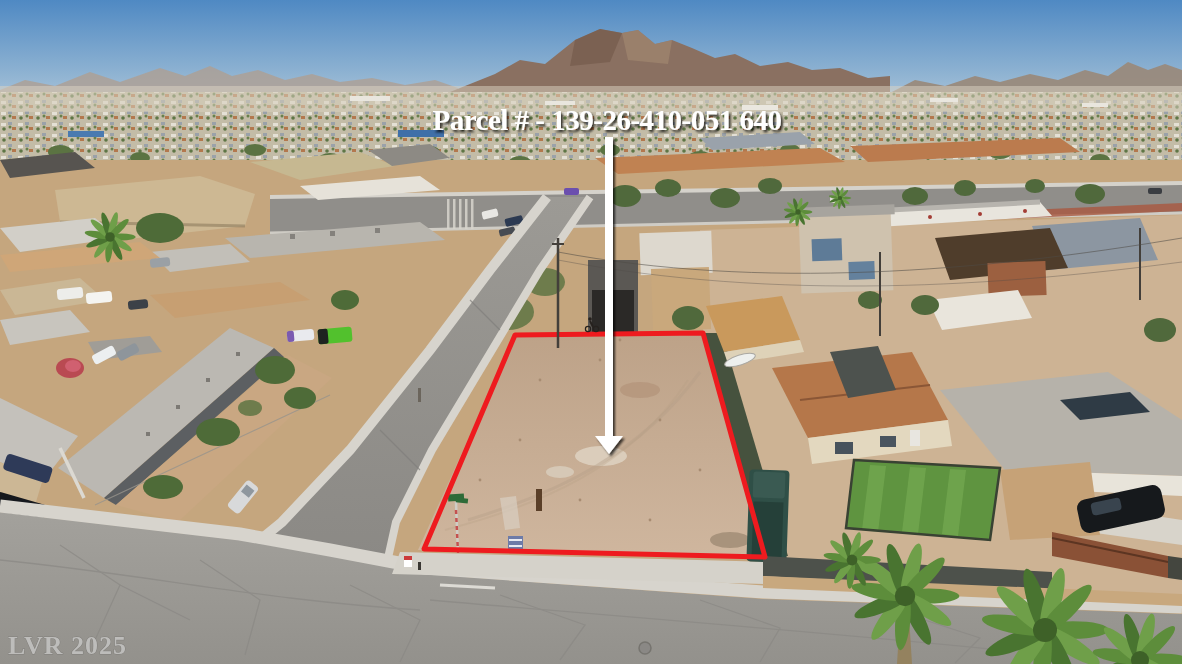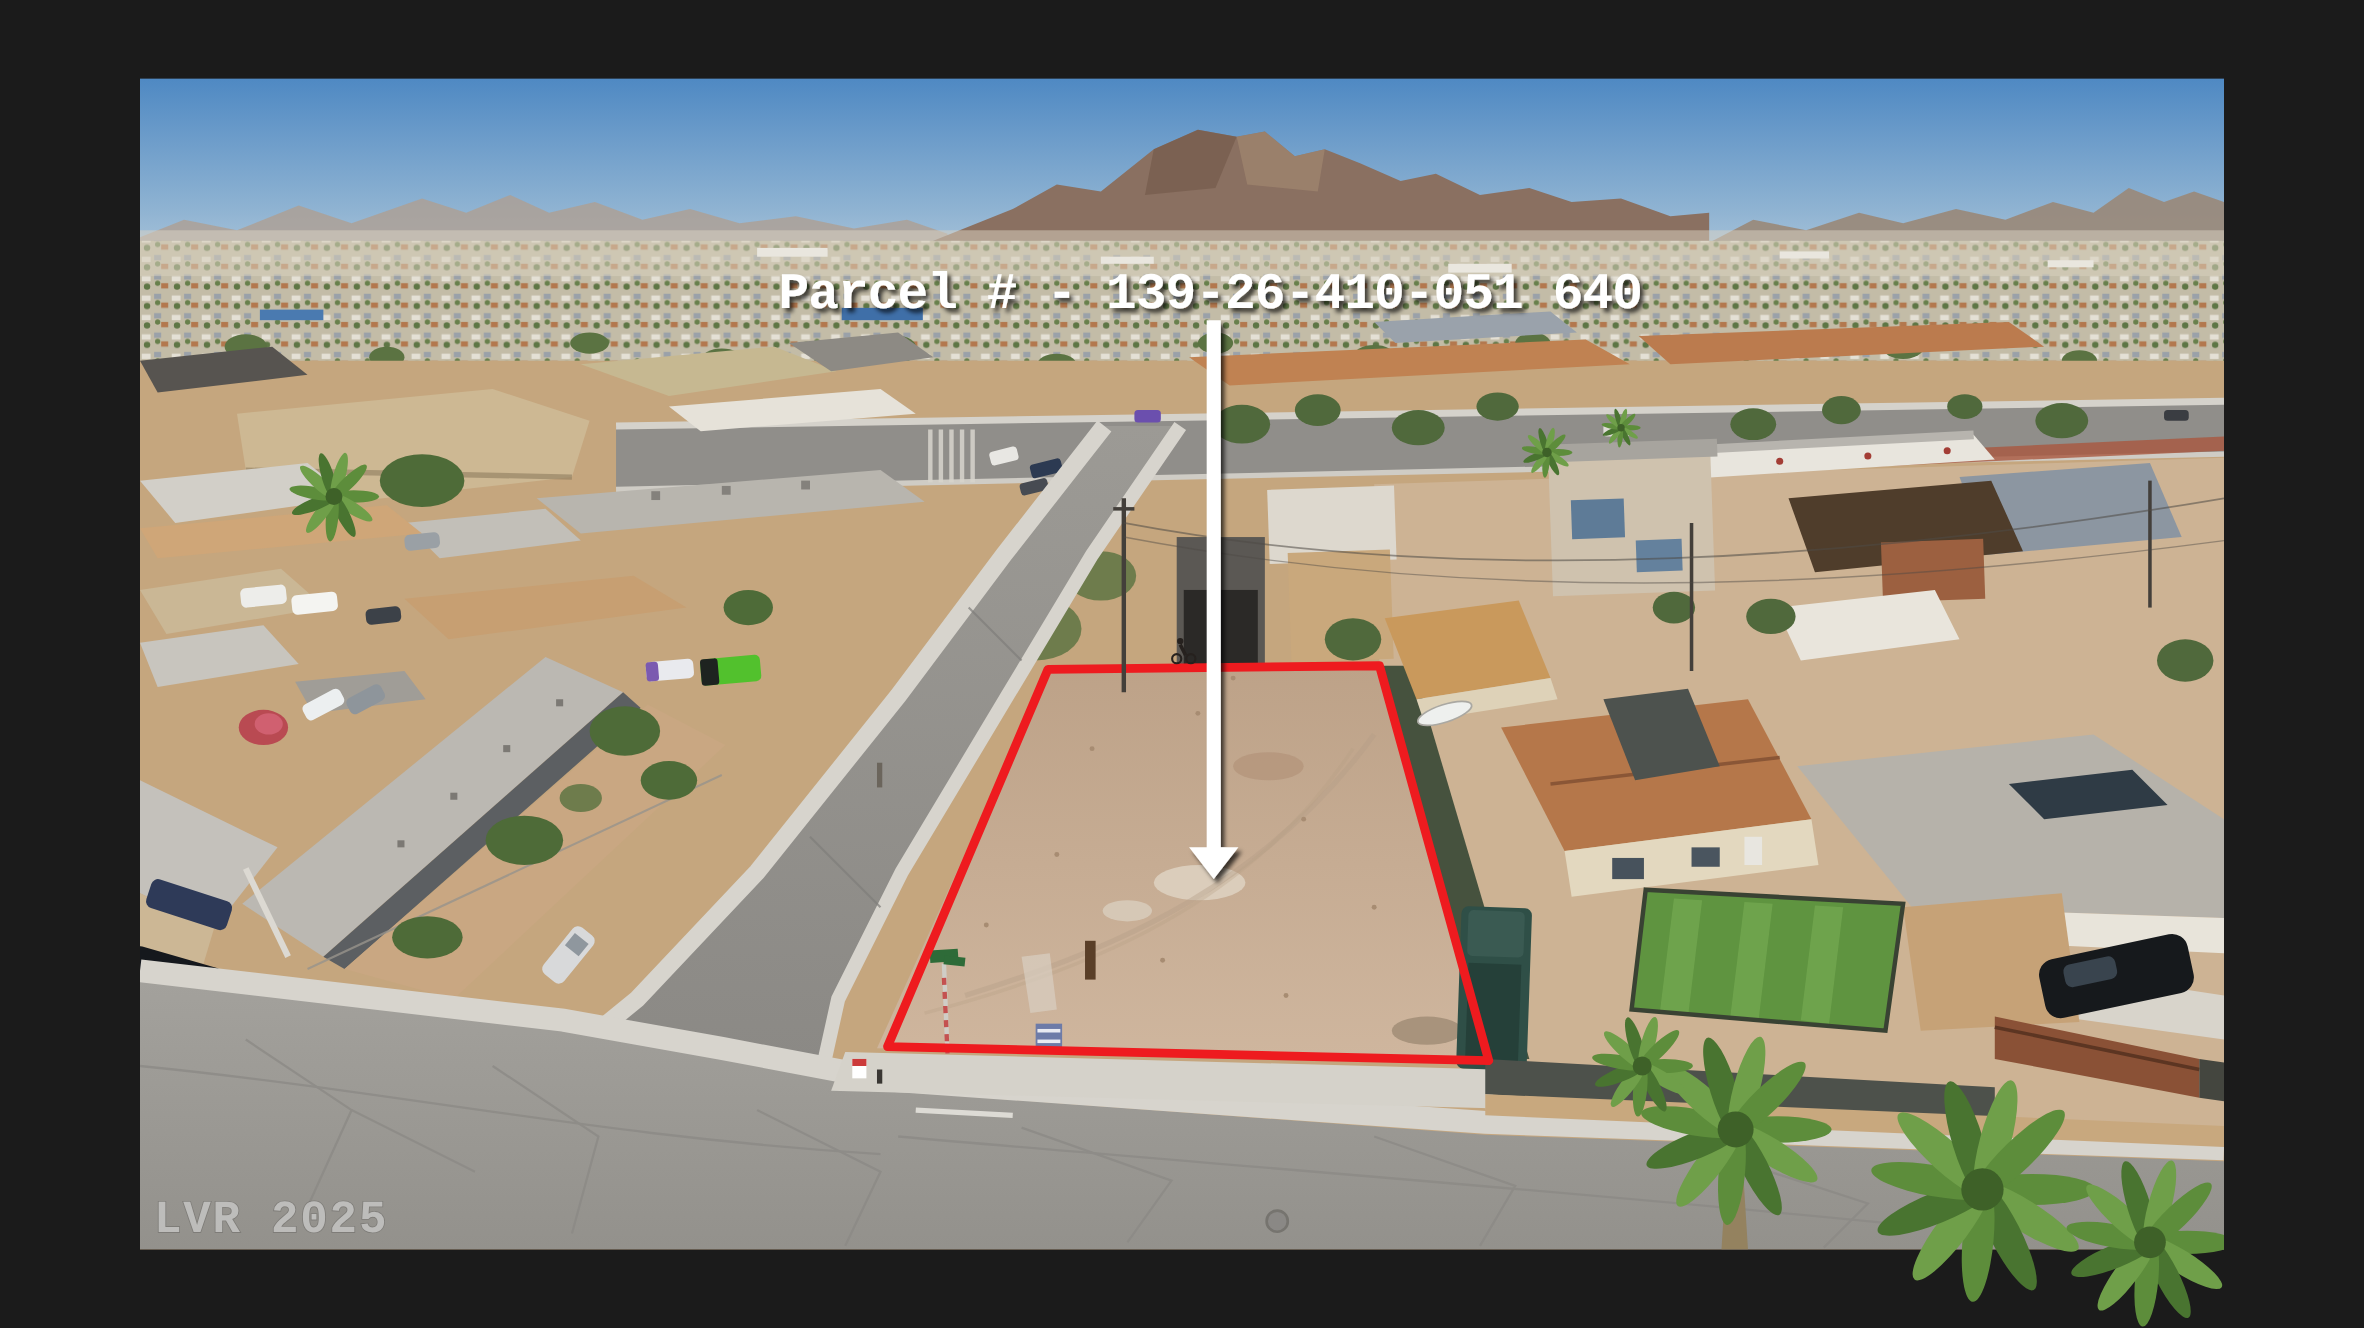--- a/index.html
+++ b/index.html
@@ -1,18 +1,18 @@
 <!DOCTYPE html>
 <html><head>
 <meta charset="utf-8">
 <style>
   html,body{margin:0;padding:0;background:#1b1b1b;}
   .stage{
-    position:relative;width:1042px;height:664px;margin:0 auto;overflow:hidden;
-    font-family:Liberation Mono, monospace;
+    position:relative;width:1182px;height:664px;margin:0 auto;overflow:hidden;
+    font-family:Liberation Serif, serif;
   }
   .stage svg{display:block;width:100%;height:100%;}
   .parcel-label{font-weight:bold;font-size:29px;letter-spacing:-0.5px;}
   .watermark{font-weight:bold;font-size:26px;letter-spacing:1px;opacity:.6;paint-order:stroke;stroke:#00000040;stroke-width:1px;}
 </style>
 </head>
 <body>
 
 <div class="stage">
 <svg viewBox="0 0 1182 664">

